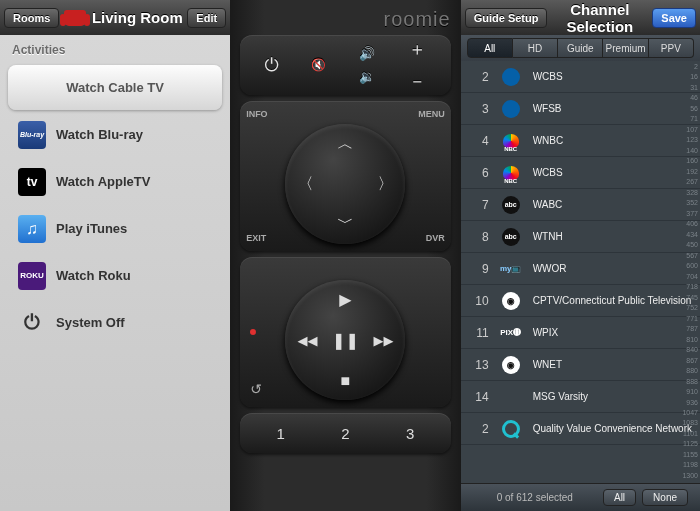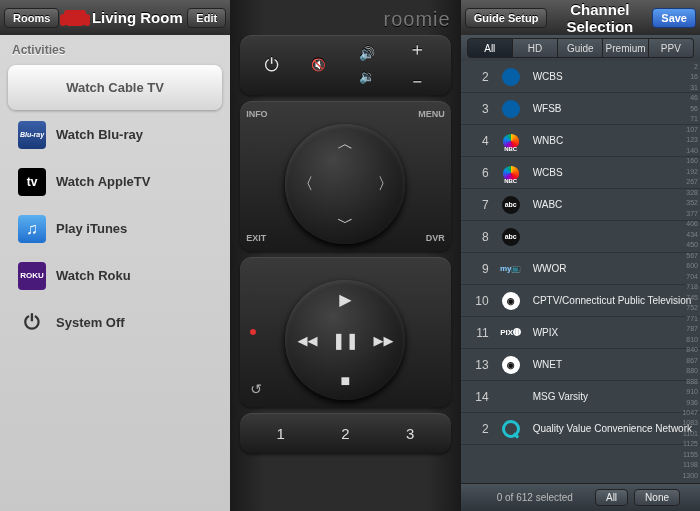--- a/index.html
+++ b/index.html
@@ -51,21 +51,21 @@
 .filters{height:26px;display:flex;padding:3px 6px;gap:0;background:linear-gradient(#4a525a,#363d44)}
 .fbtn{flex:1;font-size:10px;color:#ddd;display:flex;align-items:center;justify-content:center;border:1px solid #222;border-left:none;background:linear-gradient(#50585f,#3a4148)}
 .fbtn:first-child{border-left:1px solid #222;border-radius:4px 0 0 4px}
 .fbtn:last-child{border-radius:0 4px 4px 0}
 .fbtn.sel{background:linear-gradient(#2a3138,#1a2128);color:#fff}
 .chlist{flex:1;overflow:hidden}
 .chrow{height:32px;display:flex;align-items:center;padding:0 8px;border-bottom:1px solid #2d343a;gap:10px}
 .chnum{width:20px;text-align:right;font-size:12px;color:#ccc}
 .chlogo{width:24px;height:20px;border-radius:3px;display:flex;align-items:center;justify-content:center;font-size:8px;font-weight:bold}
 .chname{flex:1;font-size:10px;color:#eee;font-weight:normal;white-space:nowrap;overflow:hidden;text-overflow:ellipsis}
-.footer{height:28px;background:linear-gradient(#4a525a,#2d343a);display:flex;align-items:center;padding:0 20px;gap:6px;border-top:1px solid #222}
+.footer{height:28px;background:linear-gradient(#4a525a,#2d343a);display:flex;align-items:center;padding:0 12px;gap:6px;border-top:1px solid #222}
 .fstatus{flex:1;font-size:10px;color:#bbb;text-align:center}
 .ftbtn{background:linear-gradient(#5a626a,#3a4148);border:1px solid #222;border-radius:4px;padding:2px 10px;font-size:10px;color:#eee}
 .indexstrip{position:absolute;right:2px;top:63px;bottom:30px;width:22px;font-size:7px;color:#7a8288;display:flex;flex-direction:column;justify-content:space-between;text-align:right;line-height:1.25}
 .lg-eye{background:#0560a8;border-radius:50%;width:18px;height:18px}
 .lg-nbc{color:#fff;font-size:6px}
 .lg-peacock{width:16px;height:14px;background:conic-gradient(#fc0,#f60,#e02,#80c,#08e,#0a4);border-radius:50% 50% 40% 40%}
 .lg-abc{background:#111;border-radius:50%;width:18px;height:18px;color:#fff;display:flex;align-items:center;justify-content:center;font-size:7px}
 .lg-pbs{background:#fff;border-radius:50%;width:18px;height:18px;color:#111;display:flex;align-items:center;justify-content:center;font-size:9px}
 .lg-pix{color:#fff;font-size:8px}
 .lg-q{width:18px;height:18px;border:3px solid #20c0d0;border-radius:50%;position:relative}
@@ -204,20 +204,21 @@
         <div class="chlogo">
           <div class="lg-abc">abc</div>
         </div>
         <div class="chname">WABC</div>
       </div>
       <div class="chrow">
         <div class="chnum">8</div>
         <div class="chlogo">
           <div class="lg-abc">abc</div>
         </div>
+        <div class="chname">WTNH</div>
       </div>
       <div class="chrow">
         <div class="chnum">9</div>
         <div class="chlogo">
           <span style="font-size:8px;color:#8cf">my📺</span>
         </div>
         <div class="chname">WWOR</div>
       </div>
       <div class="chrow">
         <div class="chnum">10</div>

